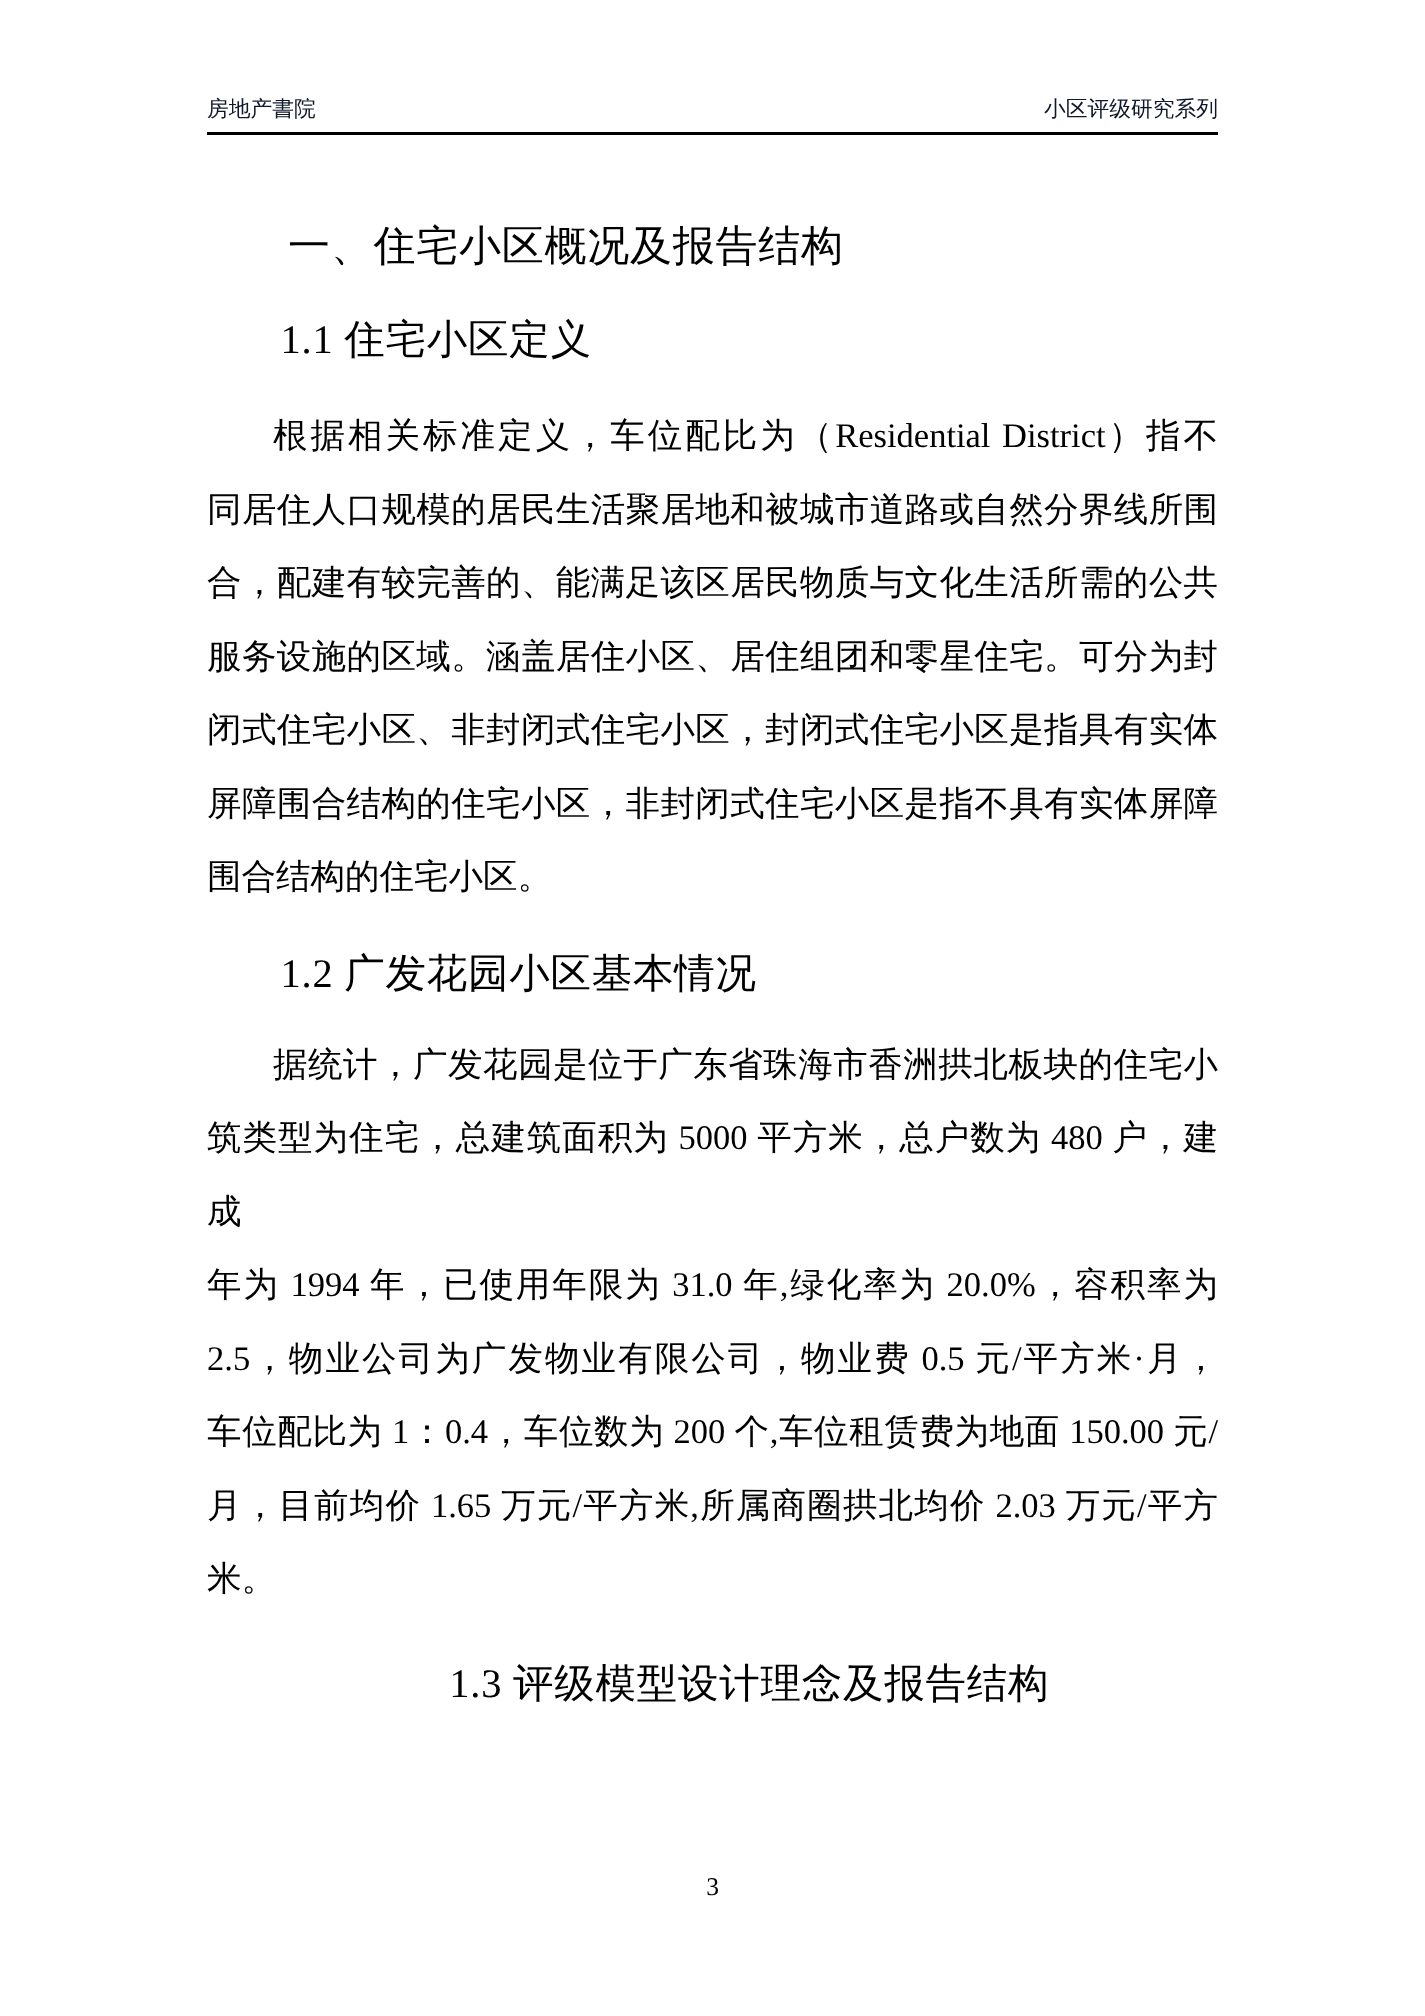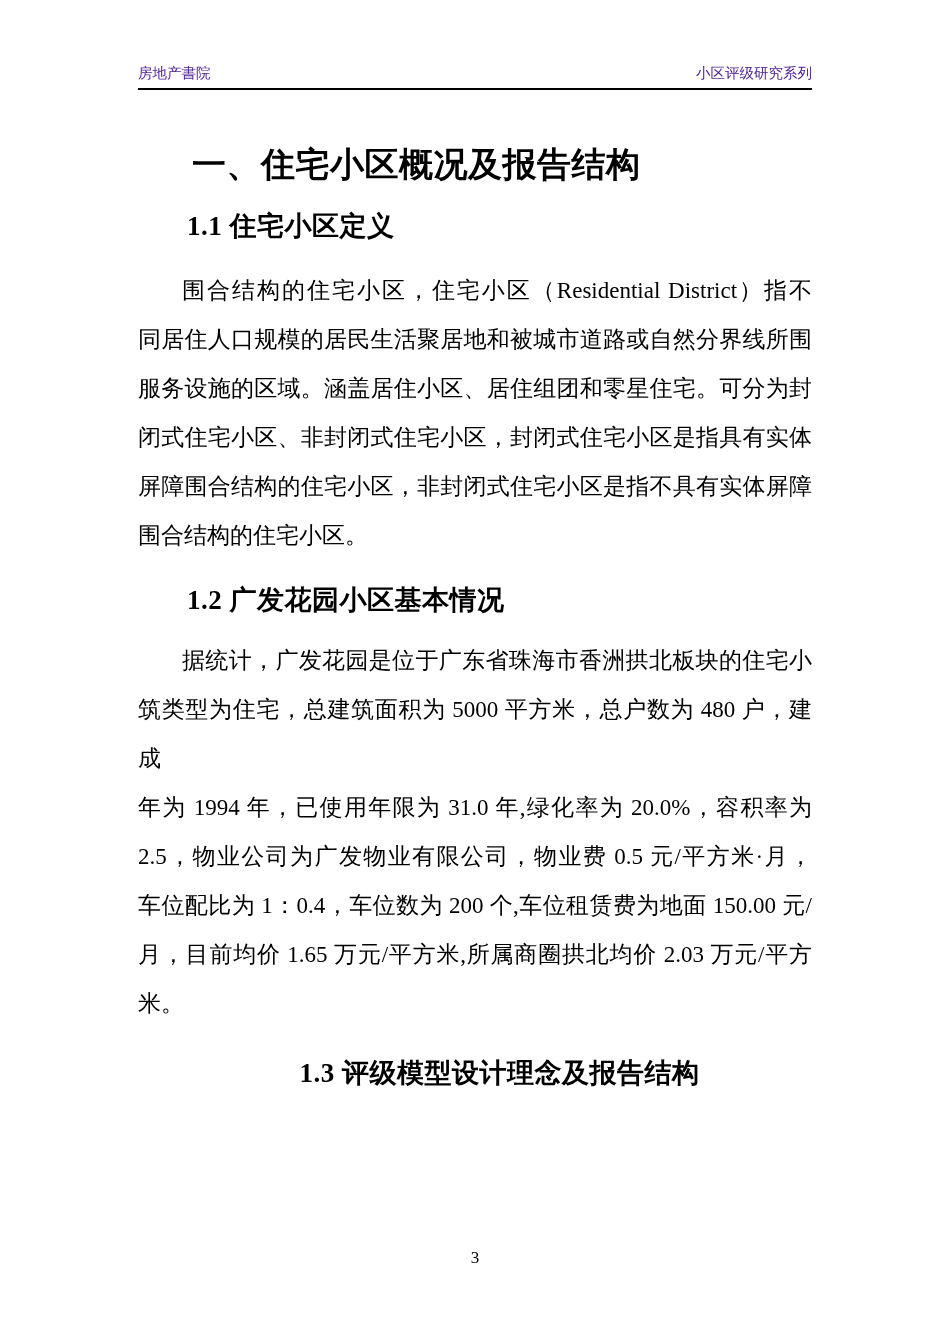--- a/index.html
+++ b/index.html
@@ -15,36 +15,36 @@
   .header {
     display: flex;
     justify-content: space-between;
     align-items: flex-end;
     margin: 65px 138px 0 138px;
     padding-bottom: 6px;
     border-bottom: 2.5px solid #000000;
     font-family: "Liberation Sans", "DejaVu Sans", sans-serif;
     font-size: 14.5px;
     line-height: 17px;
-    color: #4c1d95;
+    color: #0f172a;
   }
   h1.chapter {
     margin: 55px 138px 0 138px;
     padding-left: 54px;
-    font-size: 34px;
+    font-size: 28px;
     line-height: 40px;
-    font-weight: 700;
+    font-weight: 400;
     letter-spacing: 0.5px;
   }
   h2.section {
     margin: 22px 138px 0 138px;
     padding-left: 49px;
     font-size: 27px;
     line-height: 38px;
-    font-weight: 700;
+    font-weight: 400;
     letter-spacing: 0.5px;
   }
   h2.section.s12 { margin-top: 21px; }
   h2.section.s13 { margin-top: 26px; text-align: center; }
   .para {
     margin: 21px 138px 0 138px;
     font-size: 23px;
     line-height: 49px;
   }
   .para.p2 { margin-top: 17px; }
@@ -69,22 +69,23 @@
   <div class="header">
     <span>房地产書院</span>
     <span>小区评级研究系列</span>
   </div>
 
   <h1 class="chapter">一、住宅小区概况及报告结构</h1>
 
   <h2 class="section">1.1 住宅小区定义</h2>
 
   <div class="para">
-    <div class="line first">围合结构的住宅小区，住宅小区（Residential District）指不</div>
+    <div class="line first">根据相关标准定义，车位配比为（Residential District）指不</div>
     <div class="line">同居住人口规模的居民生活聚居地和被城市道路或自然分界线所围</div>
+    <div class="line">合，配建有较完善的、能满足该区居民物质与文化生活所需的公共</div>
     <div class="line">服务设施的区域。涵盖居住小区、居住组团和零星住宅。可分为封</div>
     <div class="line">闭式住宅小区、非封闭式住宅小区，封闭式住宅小区是指具有实体</div>
     <div class="line">屏障围合结构的住宅小区，非封闭式住宅小区是指不具有实体屏障</div>
     <div class="line last">围合结构的住宅小区。</div>
   </div>
 
   <h2 class="section s12">1.2 广发花园小区基本情况</h2>
 
   <div class="para p2">
     <div class="line first">据统计，广发花园是位于广东省珠海市香洲拱北板块的住宅小</div>

